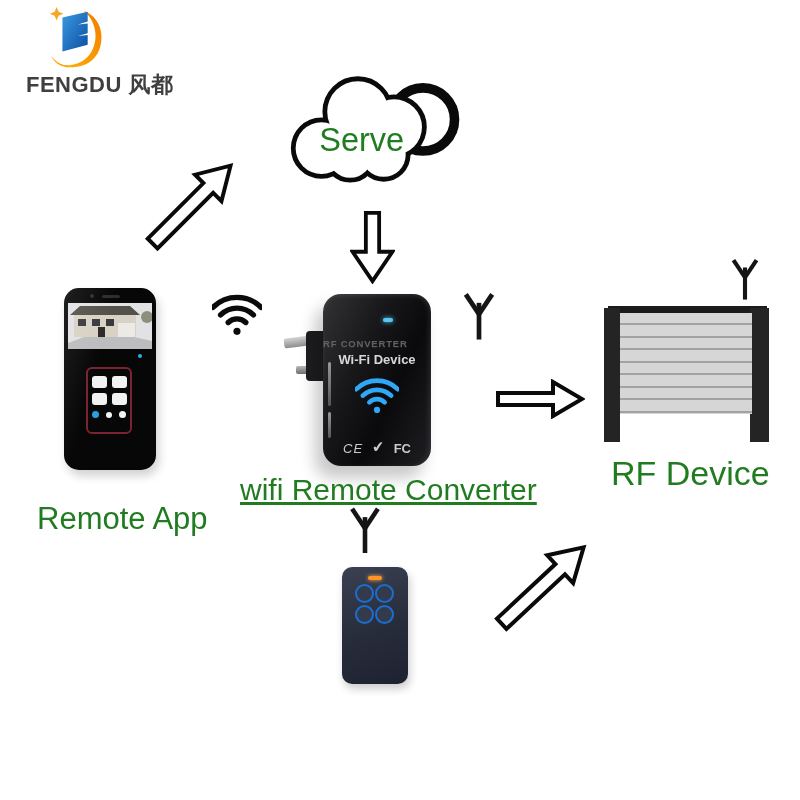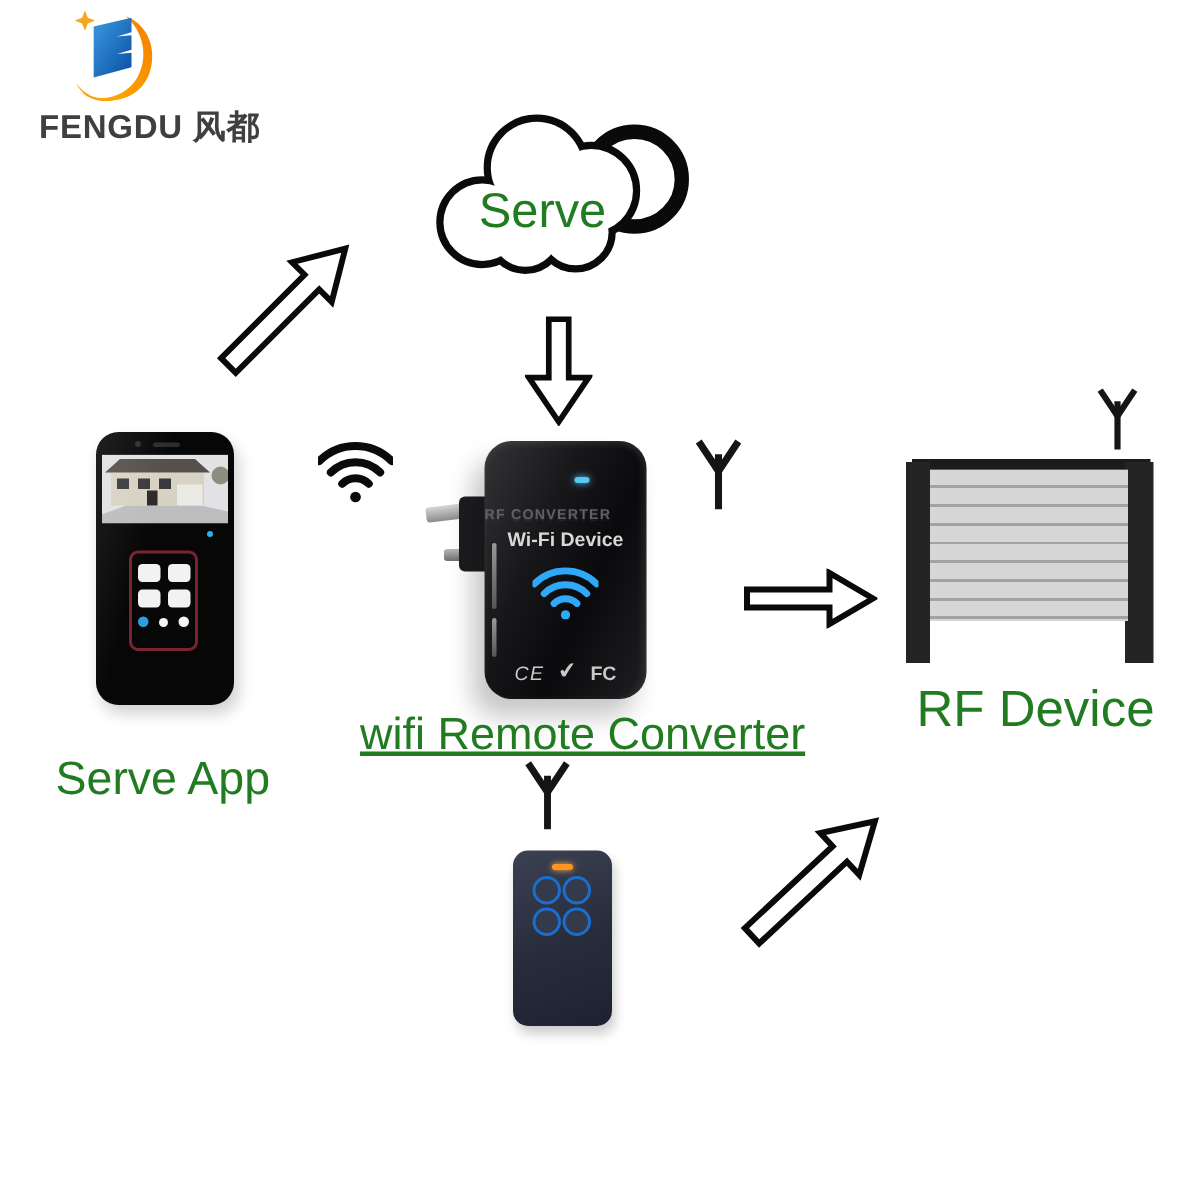--- a/index.html
+++ b/index.html
@@ -262,17 +262,17 @@
   </div>
 
   <div class="abs remote">
     <div class="abs rem-led"></div>
     <div class="abs rem-btn rb1"></div>
     <div class="abs rem-btn rb2"></div>
     <div class="abs rem-btn rb3"></div>
     <div class="abs rem-btn rb4"></div>
   </div>
 
-  <div class="abs glabel lbl-phone">Serve App</div>
+  <div class="abs glabel lbl-phone">Remote App</div>
   <div class="abs glabel lbl-conv">wifi Remote Converter</div>
   <div class="abs glabel lbl-dev">RF Device</div>
 
 </div>
 
 </body></html>

